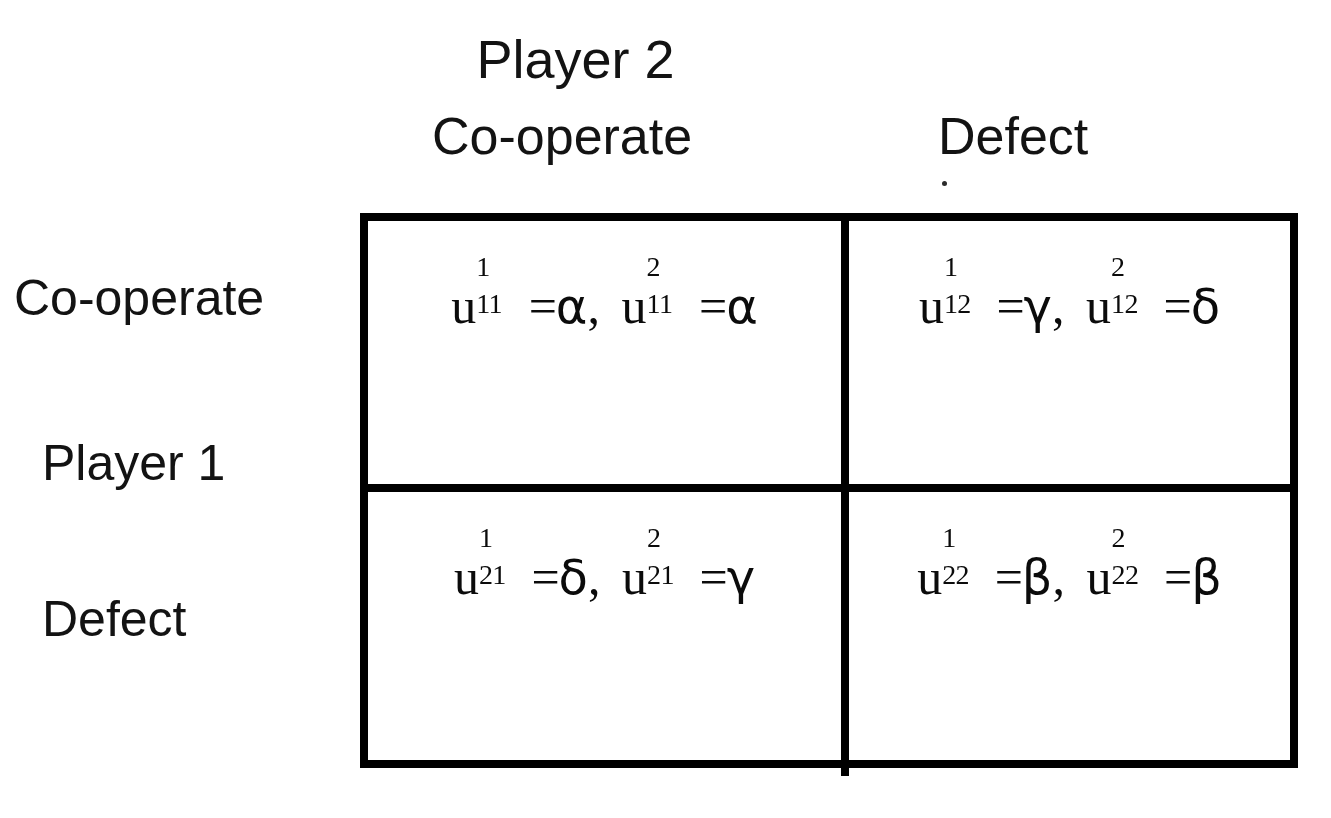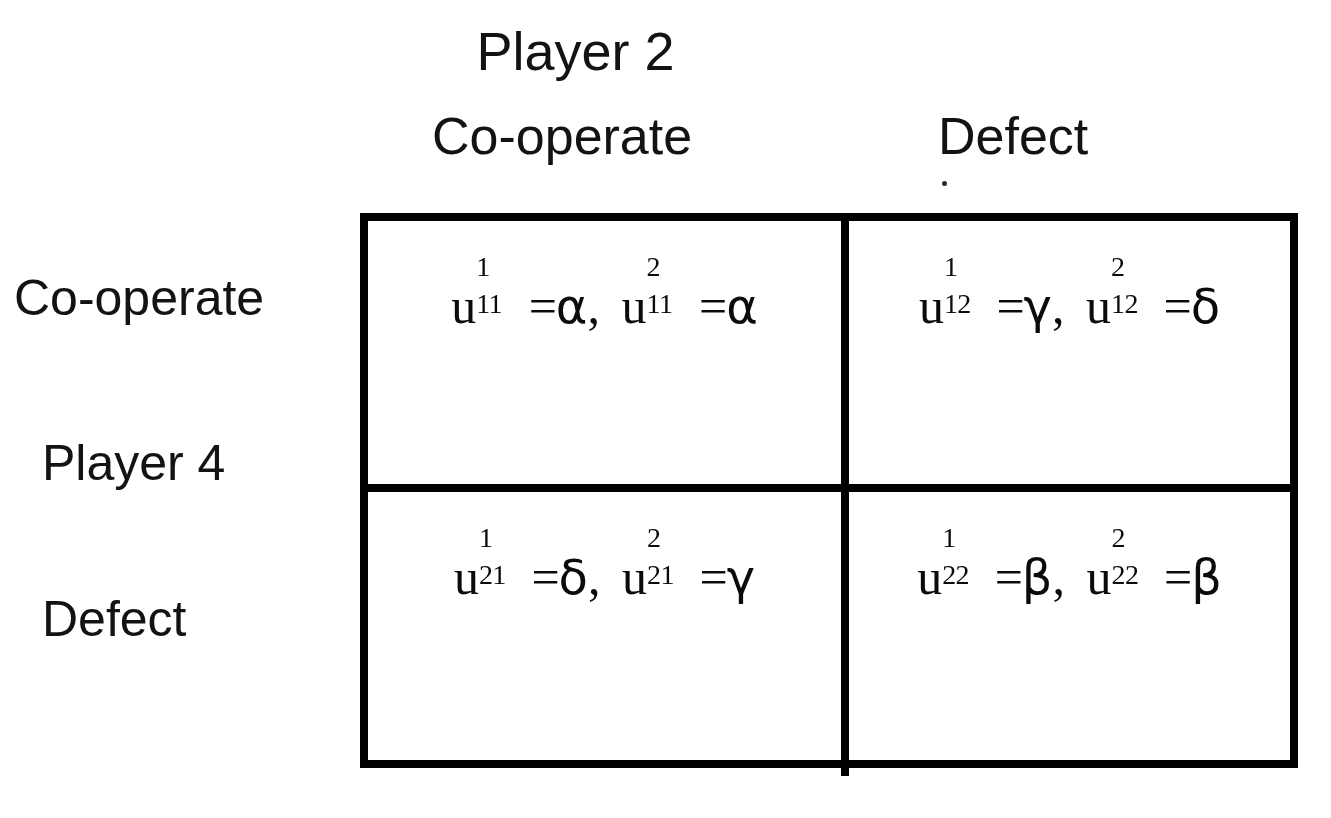--- a/index.html
+++ b/index.html
@@ -23,21 +23,21 @@
     position: absolute;
     font-family: "Liberation Sans", sans-serif;
     font-weight: 400;
     color: #131313;
     white-space: nowrap;
     line-height: 1;
   }
 
   #player2-title {
     left: 0;
-    top: 24px;
+    top: 32px;
     width: 1331px;
     text-align: center;
     text-indent: -180px;
     font-size: 54px;
   }
 
   #col-header-cooperate {
     left: 432px;
     top: 110px;
     font-size: 52px;
@@ -176,21 +176,21 @@
   <div class="label" id="player2-title">Player 2</div>
 
   <div class="label" id="col-header-cooperate">Co-operate</div>
 
   <div class="label" id="col-header-defect">Defect</div>
 
   <div id="speck"></div>
 
   <div class="label" id="row-header-cooperate">Co-operate</div>
 
-  <div class="label" id="row-label-player1">Player 4</div>
+  <div class="label" id="row-label-player1">Player 1</div>
 
   <div class="label" id="row-header-defect">Defect</div>
 
   <div id="matrix">
 
     <div class="v-divider"></div>
     <div class="h-divider"></div>
 
     <div class="cell cell-r0c0">
       <div class="payoff">

